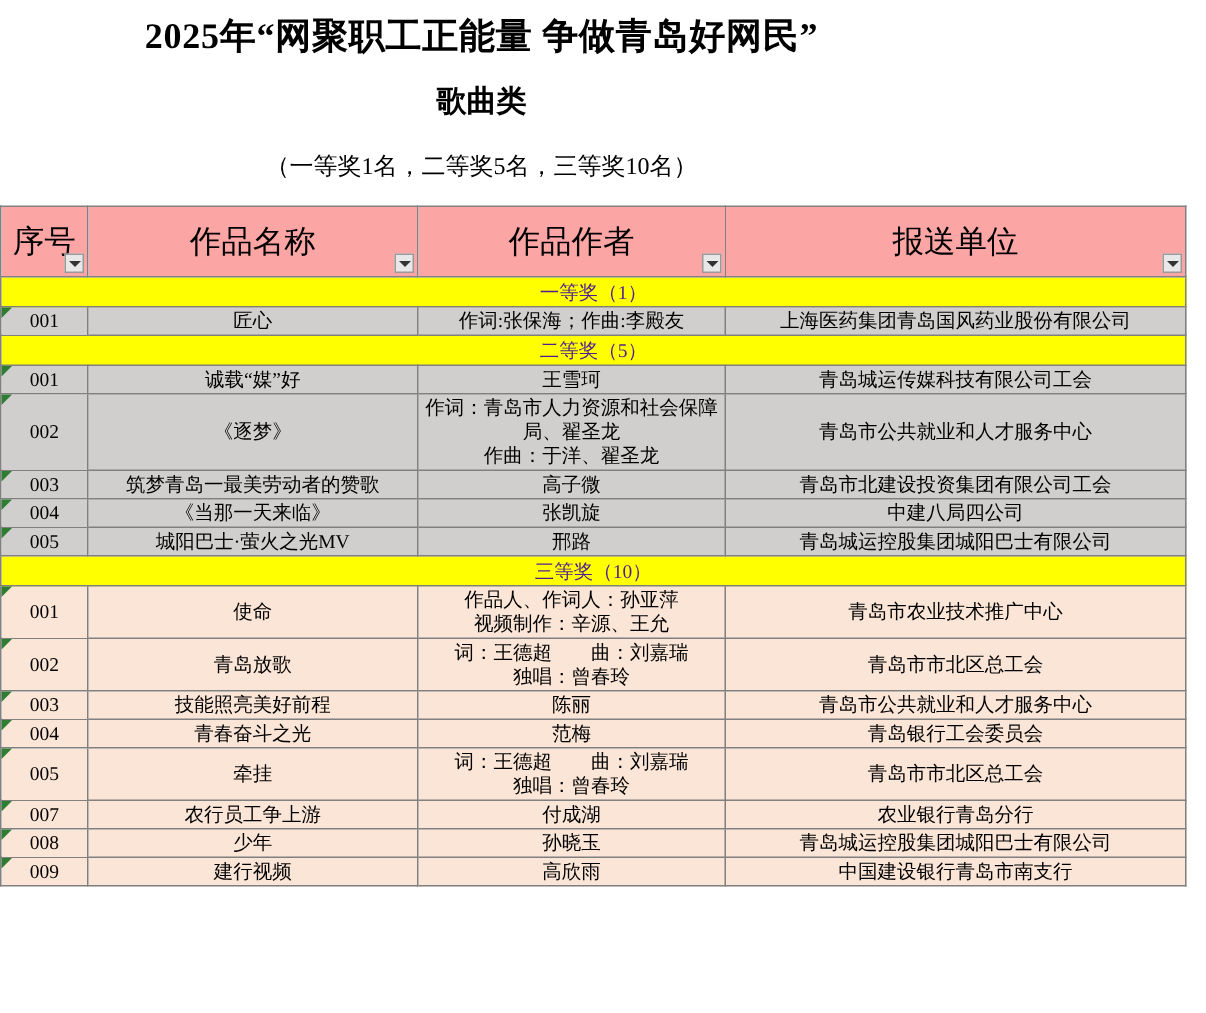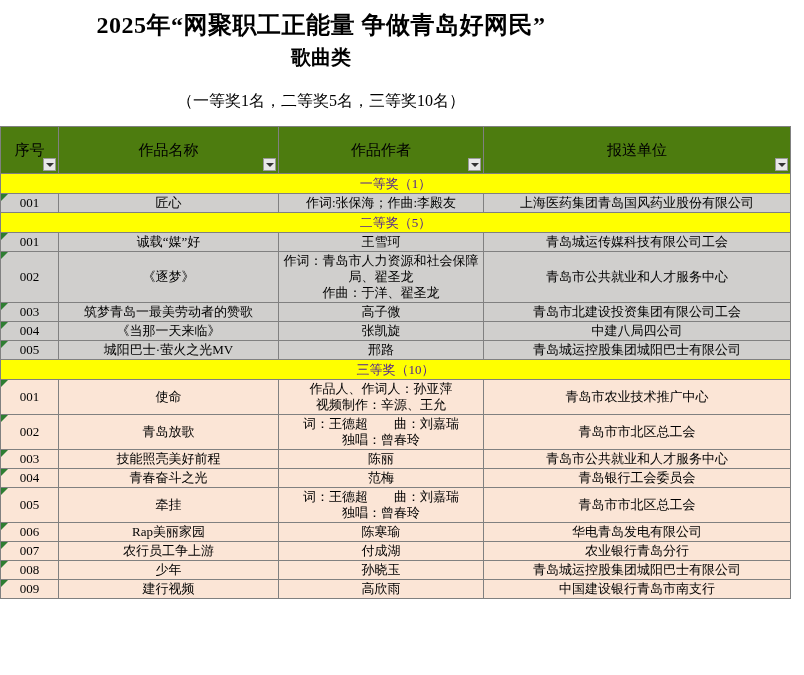--- a/index.html
+++ b/index.html
@@ -27,21 +27,21 @@
   .title-line1, .title-line2 {
     font-size: 24px;
     font-weight: bold;
     line-height: 30px;
     letter-spacing: 0.5px;
   }
   .title-line3 {
     font-size: 20px;
     font-weight: bold;
     line-height: 34px;
-    margin-top: 0;
+    margin-top: 11px;
   }
   .title-line4 {
     font-size: 16px;
     line-height: 30px;
     margin-top: 12px;
   }
   table.award-table {
     border-collapse: collapse;
     width: 790px;
     margin: 10px auto 0 auto;
@@ -55,23 +55,23 @@
     padding: 1px 2px;
     line-height: 16px;
   }
   col.c0 { width: 58px; }
   col.c1 { width: 220px; }
   col.c2 { width: 205px; }
   col.c3 { width: 307px; }
 
   tr.header-row td {
     height: 44px;
-    font-size: 15px;
+    font-size: 21px;
     font-weight: normal;
-    background: #4d7c0f;
+    background: #fca5a5;
     position: relative;
   }
   .filter-btn {
     position: absolute;
     right: 2px;
     bottom: 2px;
     width: 13px;
     height: 13px;
     background: #e8e8e8;
     border: 1px solid #9a9a9a;
@@ -211,26 +211,20 @@
           <td>青岛银行工会委员会</td>
         </tr>
         <tr class="peach-row">
           <td class="corner">005</td>
           <td>牵挂</td>
           <td class=" multiline">词：王德超　　曲：刘嘉瑞
 独唱：曾春玲</td>
           <td>青岛市市北区总工会</td>
         </tr>
         <tr class="peach-row">
-          <td class="corner">006</td>
-          <td>Rap美丽家园</td>
-          <td>陈寒瑜</td>
-          <td>华电青岛发电有限公司</td>
-        </tr>
-        <tr class="peach-row">
           <td class="corner">007</td>
           <td>农行员工争上游</td>
           <td>付成湖</td>
           <td>农业银行青岛分行</td>
         </tr>
         <tr class="peach-row">
           <td class="corner">008</td>
           <td>少年</td>
           <td>孙晓玉</td>
           <td>青岛城运控股集团城阳巴士有限公司</td>

